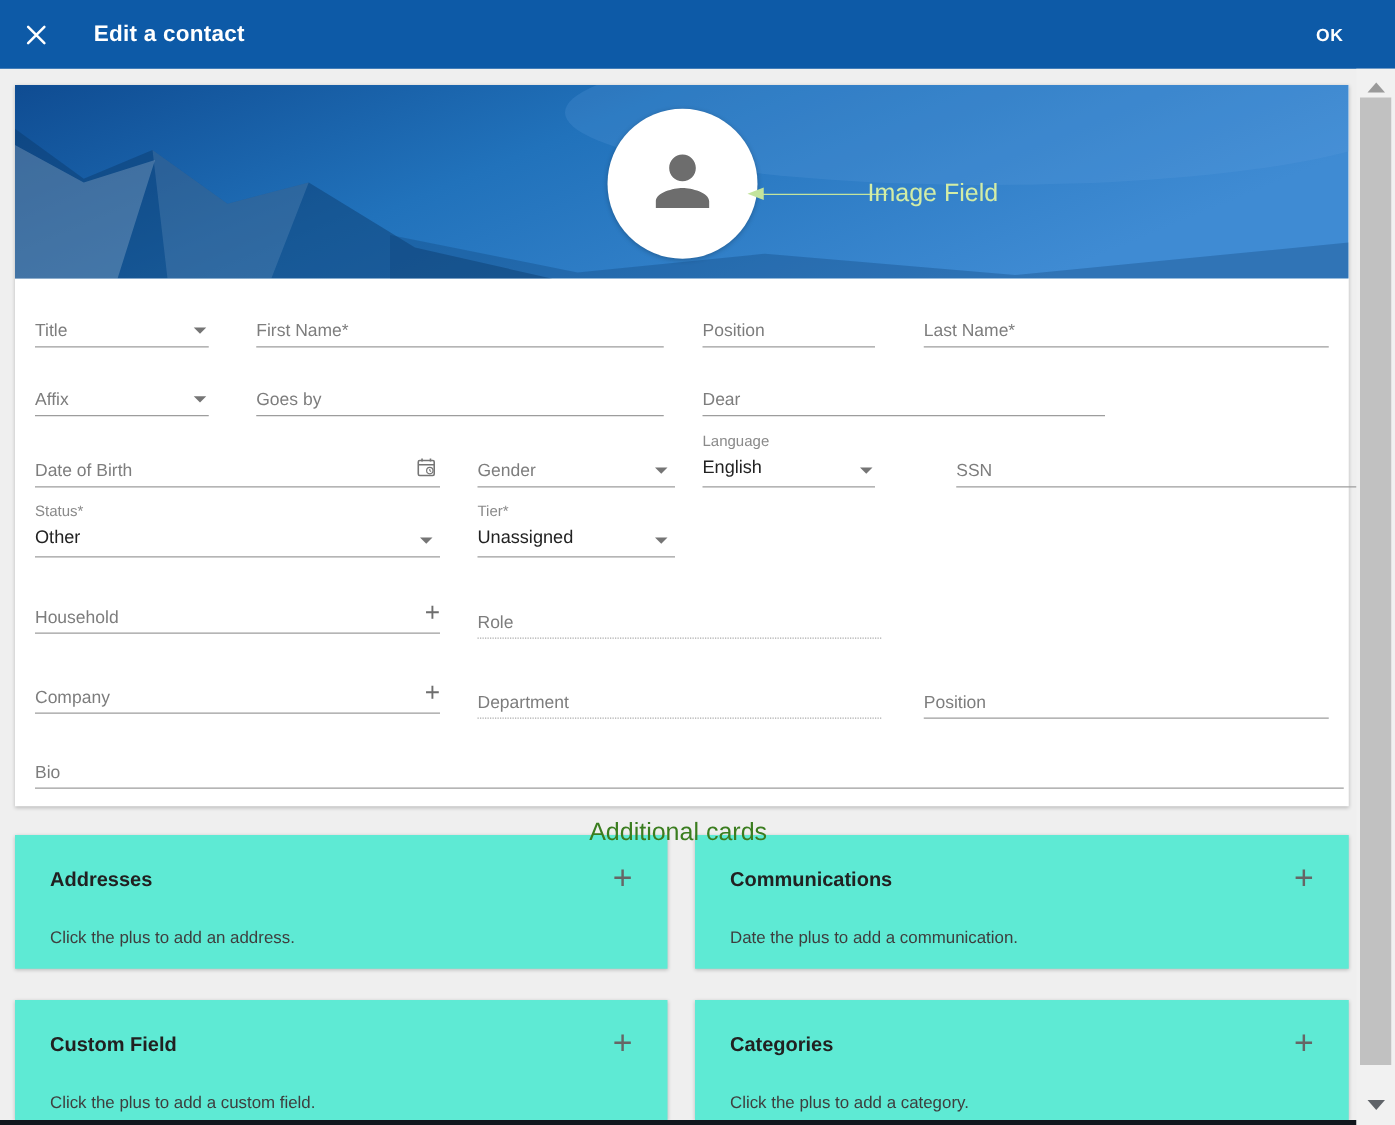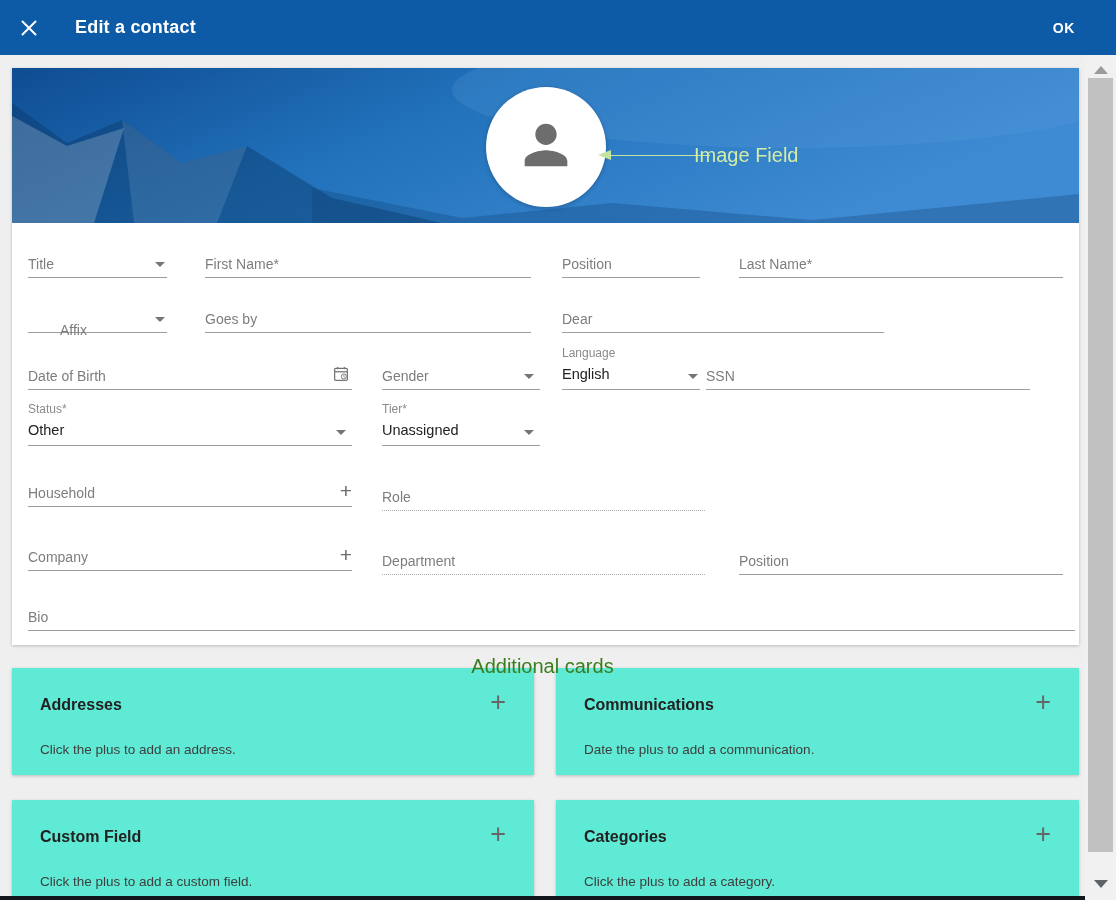--- a/index.html
+++ b/index.html
@@ -103,21 +103,21 @@
       <span class="lbl" style="top:4px;">First Name*</span>
     </div>
     <div class="fld" style="left:550px; top:184px; width:138px; height:26px;">
       <span class="lbl" style="top:4px;">Position</span>
     </div>
     <div class="fld" style="left:727px; top:184px; width:324px; height:26px;">
       <span class="lbl" style="top:4px;">Last Name*</span>
     </div>
 
     <div class="fld dd" style="left:16px; top:239px; width:139px; height:26px;">
-      <span class="lbl" style="top:15px;margin-left:32px;">Affix</span>
+      <span class="lbl" style="top:4px;">Affix</span>
       <span class="dd-arrow" style="right:2px;"></span>
     </div>
     <div class="fld" style="left:193px; top:239px; width:326px; height:26px;">
       <span class="lbl" style="top:4px;">Goes by</span>
     </div>
     <div class="fld" style="left:550px; top:239px; width:322px; height:26px;">
       <span class="lbl" style="top:4px;">Dear</span>
     </div>
 
     <div class="fld" style="left:16px; top:296px; width:324px; height:26px;text-align:center;">
@@ -134,21 +134,21 @@
     </div>
     <div class="fld dd" style="left:370px; top:296px; width:158px; height:26px;">
       <span class="lbl" style="top:4px;">Gender</span>
       <span class="dd-arrow" style="right:6px;"></span>
     </div>
     <div class="fld dd" style="left:550px; top:278px; width:138px; height:44px;">
       <span class="minilbl">Language</span>
       <span class="val">English</span>
       <span class="dd-arrow" style="right:2px;"></span>
     </div>
-    <div class="fld" style="left:694px; top:296px; width:324px; height:26px;">
+    <div class="fld" style="left:753px; top:296px; width:324px; height:26px;">
       <span class="lbl" style="top:4px;">SSN</span>
     </div>
 
     <div class="fld dd" style="left:16px; top:334px; width:324px; height:44px;">
       <span class="minilbl">Status*</span>
       <span class="val">Other</span>
       <span class="dd-arrow" style="right:6px;"></span>
     </div>
     <div class="fld dd" style="left:370px; top:334px; width:158px; height:44px;">
       <span class="minilbl">Tier*</span>

